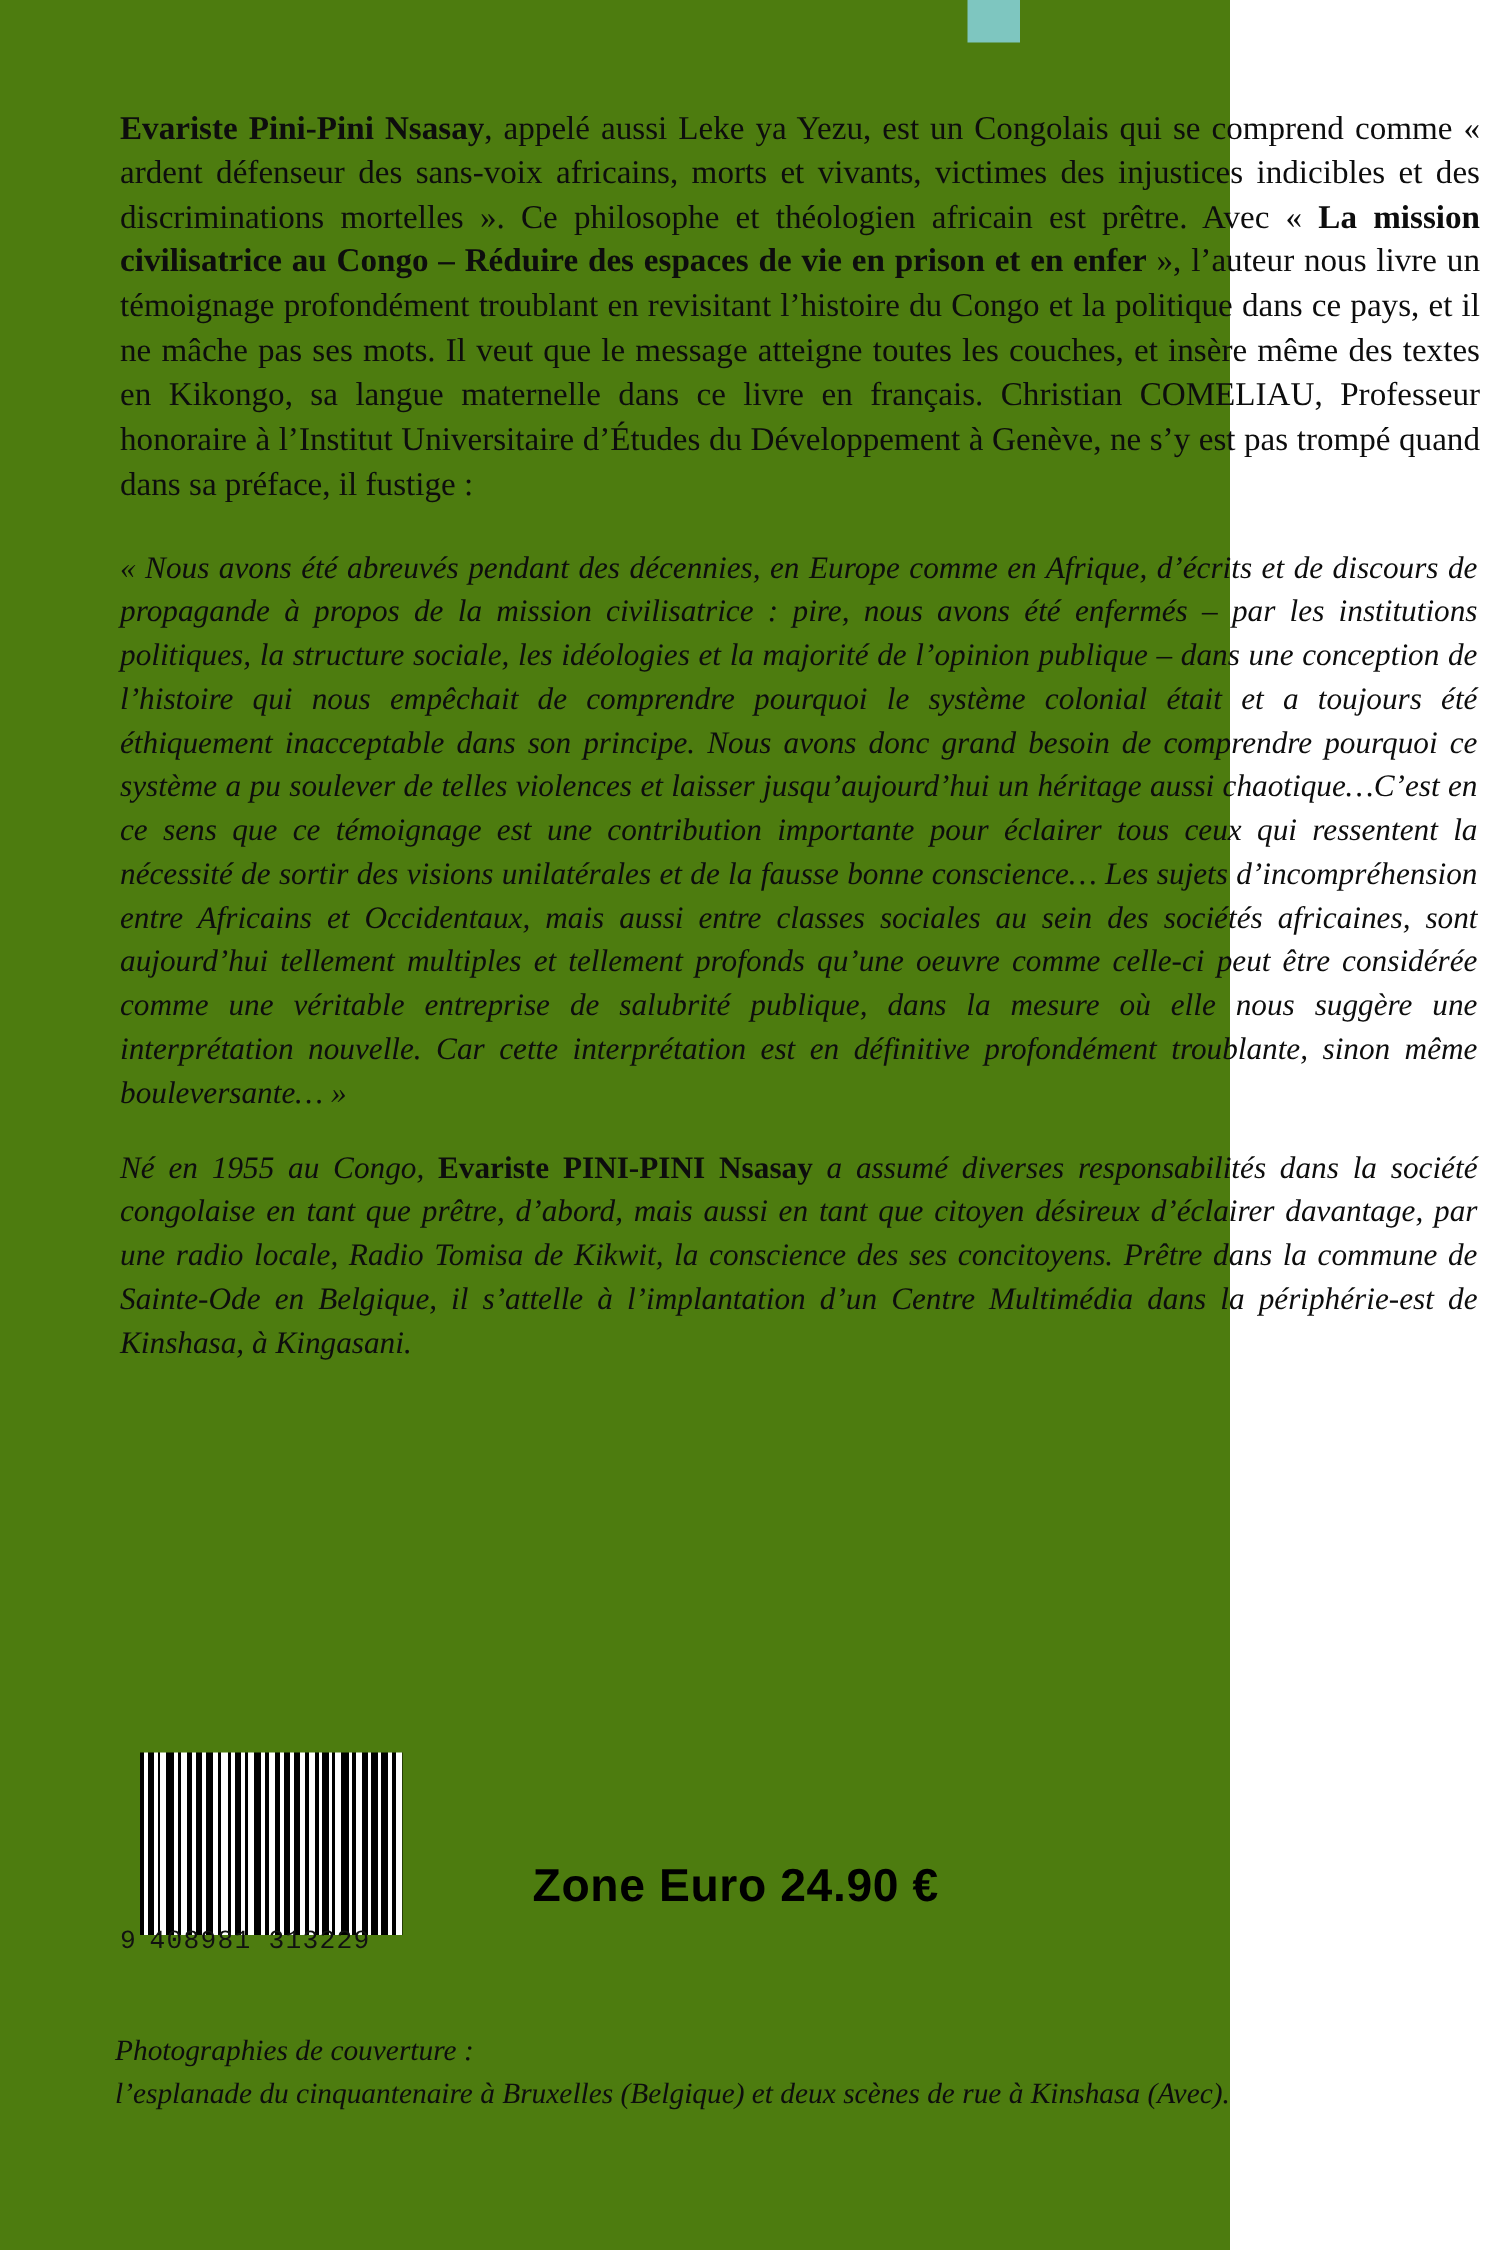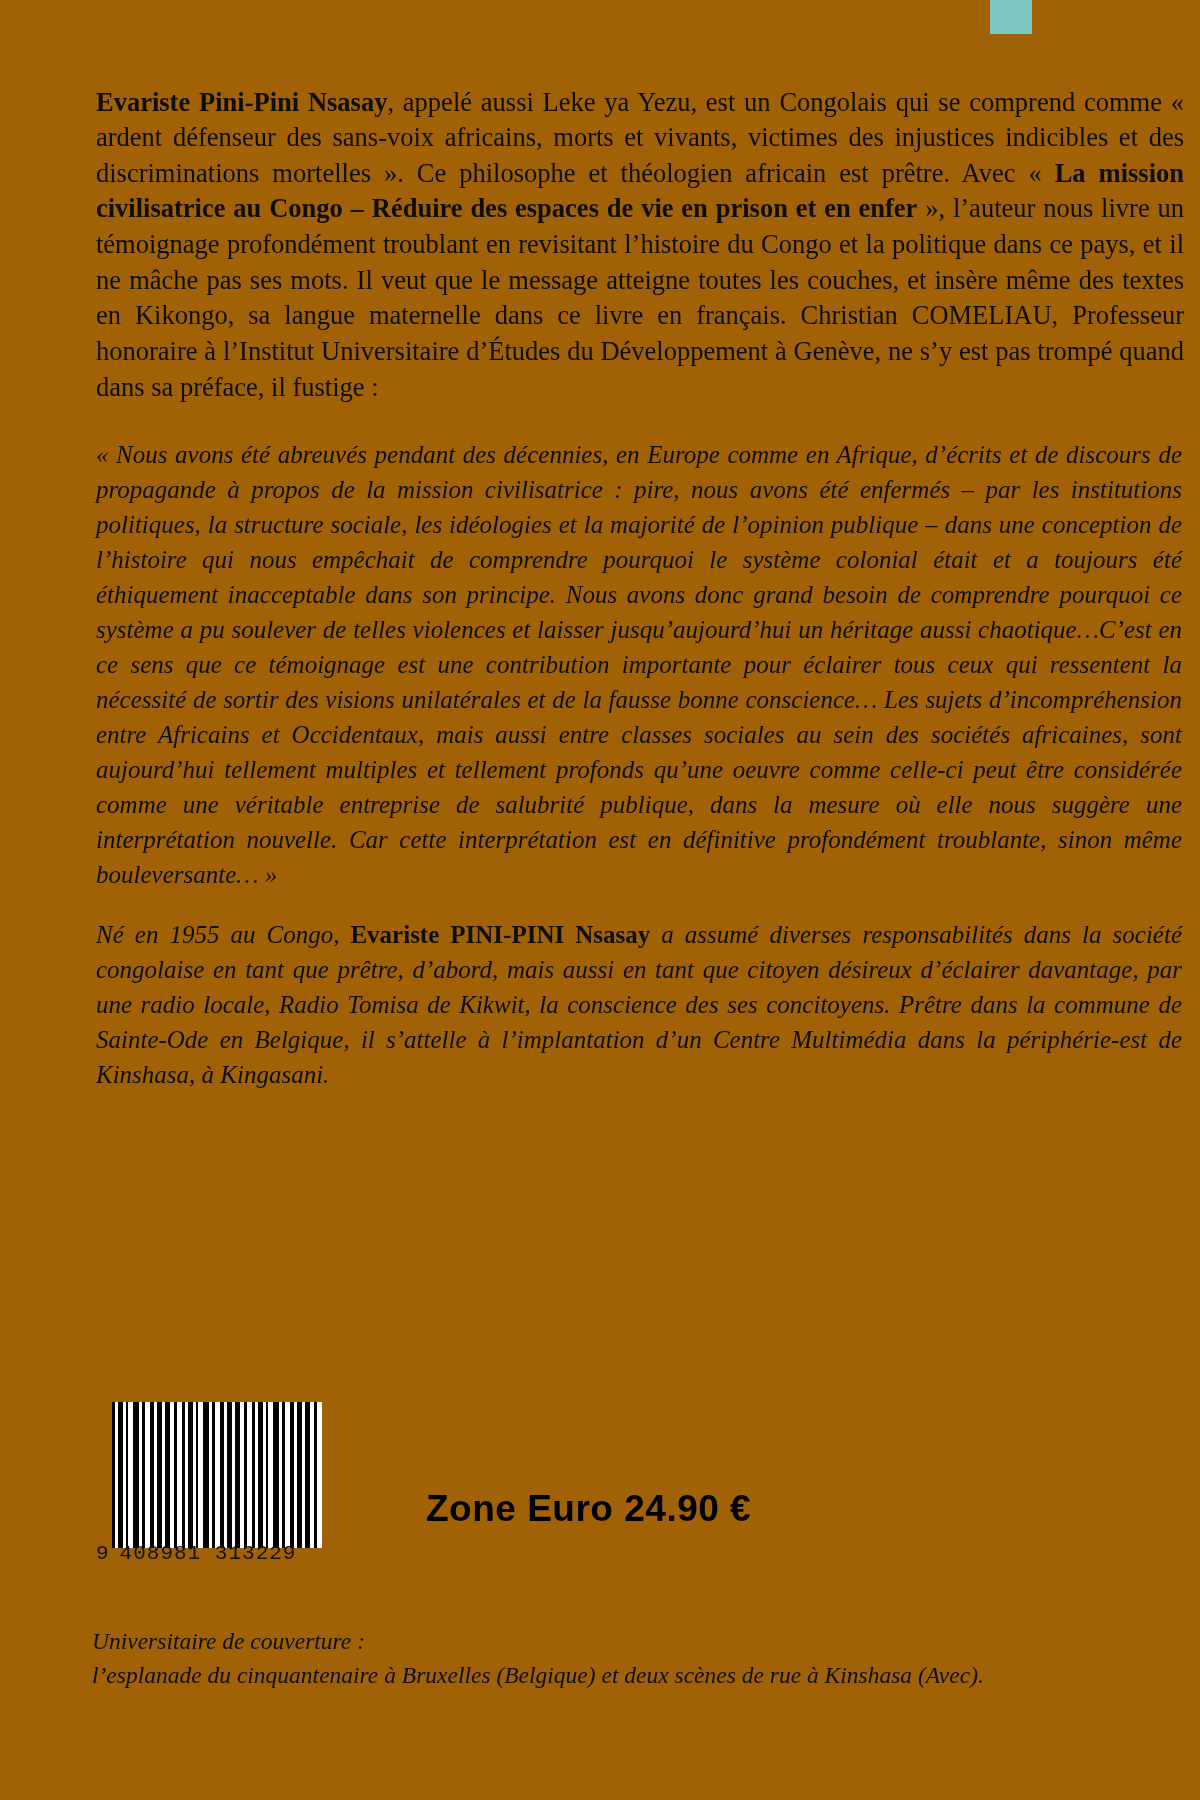--- a/index.html
+++ b/index.html
@@ -11,23 +11,23 @@
     width: 1200px;
     height: 1800px;
     position: relative;
     font-family: "Liberation Serif", serif;
     color: #111111;
     overflow: hidden;
   }
   .page {
     position: absolute;
     left: 0; top: 0;
-    width: 1200px;
+    width: 984px;
     height: 1800px;
-    background: #a16207;
+    background: #4d7c0f;
   }
   
   .corner-mark {
     position: absolute;
     right: 168px;
     top: 0;
     width: 42px;
     height: 34px;
     background: #7ec6c0;
   }
@@ -149,17 +149,17 @@
 
   </div>
 
   <div class="barcode-area">
     <div class="barcode"></div>
     <div class="barcode-digits"><span class="lead">9</span><span>408981 313229</span></div>
     <div class="price">Zone Euro  24.90 €</div>
   </div>
 
   <div class="photo-credit">
-    <div>Universitaire de couverture :</div>
+    <div>Photographies de couverture :</div>
     <div>l’esplanade du cinquantenaire à Bruxelles (Belgique) et deux scènes de rue à Kinshasa (Avec).</div>
   </div>
 
 </div>
 
 </body></html>

